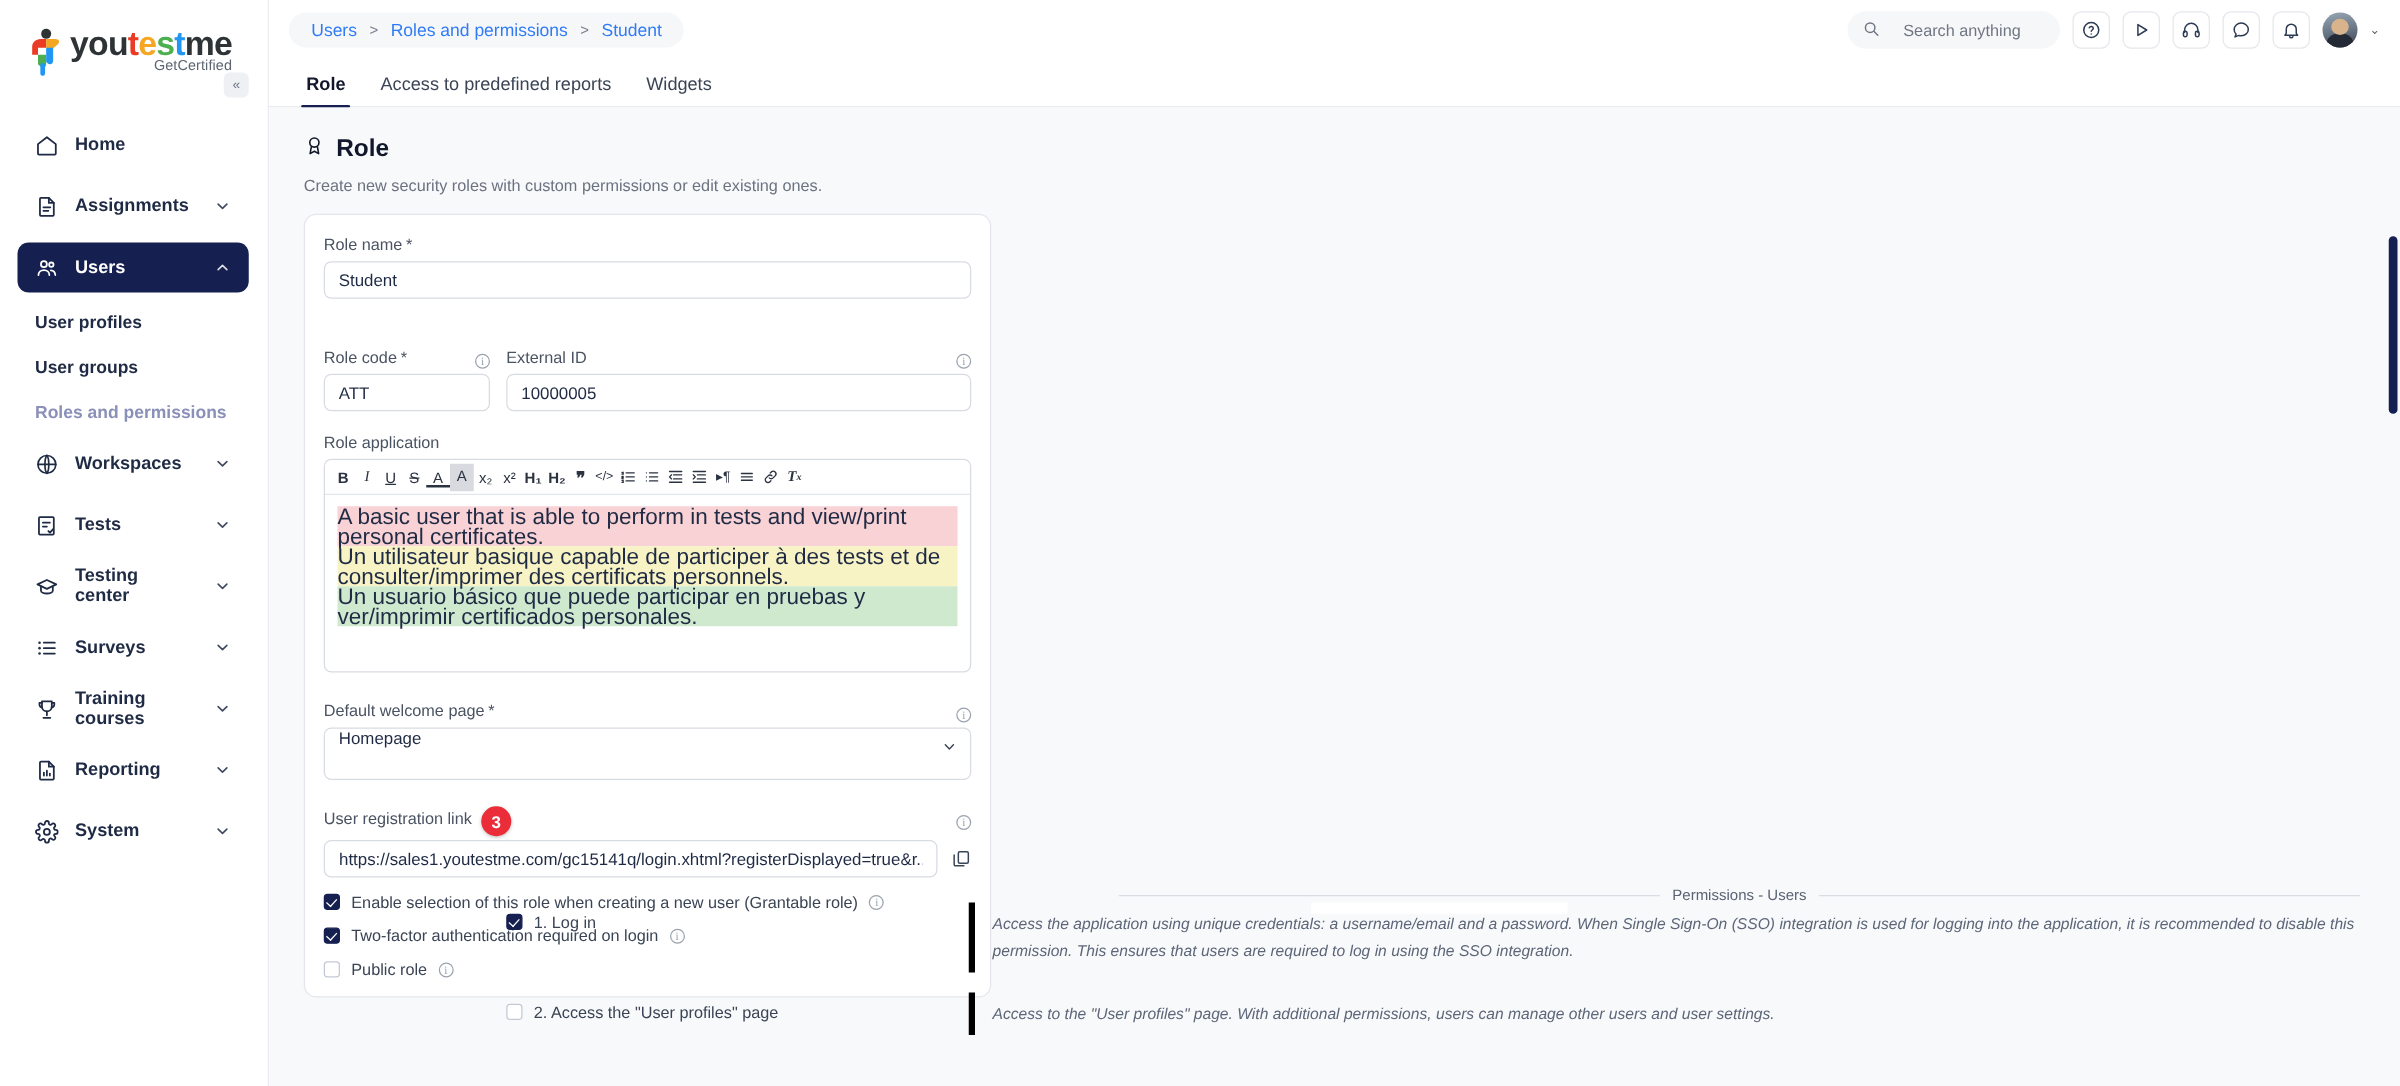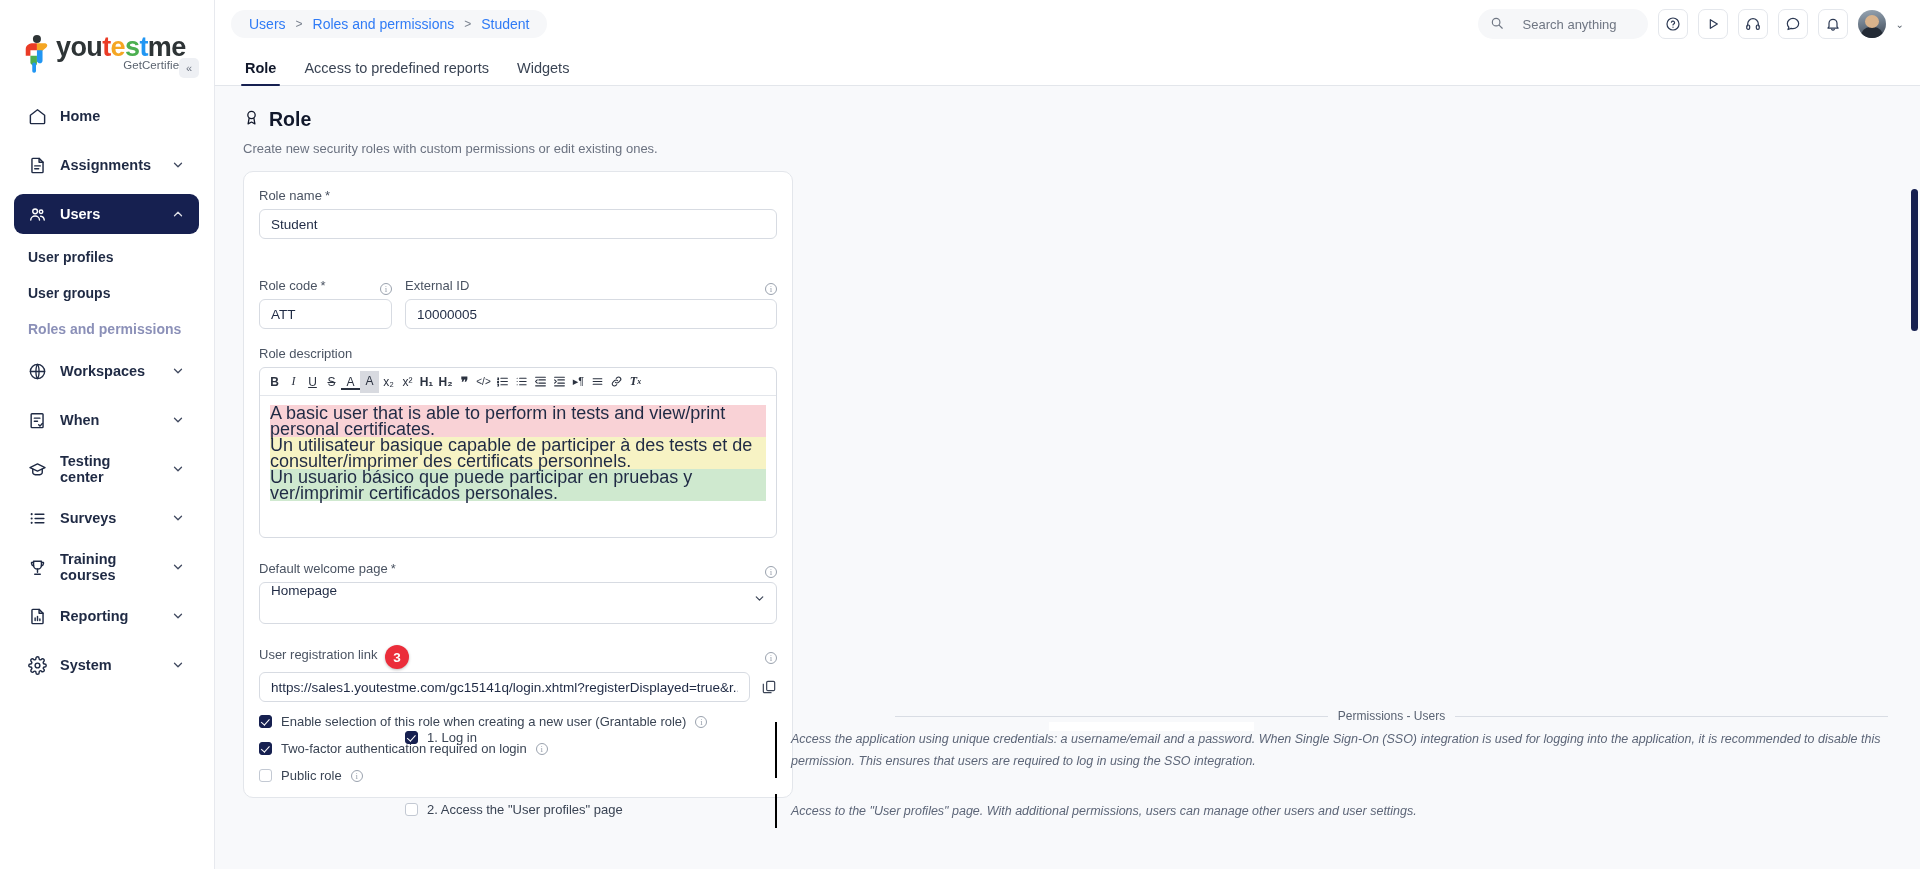--- a/index.html
+++ b/index.html
@@ -12,21 +12,21 @@
     -webkit-font-smoothing: antialiased;
   }
   .app { display: flex; width: 1920px; height: 869px; }
 
   
   .sidebar {
     width: 214px; min-width: 214px; height: 869px;
     background: #ffffff; position: relative;
     border-right: 1px solid #ffffff;
   }
-  .logo-wrap { padding: 32px 0 0 22px; height: 70px; }
+  .logo-wrap { padding: 20px 0 0 22px; height: 70px; }
   .logo-row { display: flex; align-items: flex-start; gap: 6px; }
   .logo-mark { width: 28px; height: 40px; position: relative; flex: none; margin-top: 2px;}
   .logo-text { display:flex; flex-direction: column; }
   .logo-word { font-size: 27px; font-weight: 700; letter-spacing: -0.6px; line-height: 30px; }
   .logo-word .c0 { color: #2e3436; }
   .logo-word .c1 { color: #ea3b26; }
   .logo-word .c2 { color: #f5a623; }
   .logo-word .c3 { color: #4caf50; }
   .logo-word .c4 { color: #2196f3; }
   .logo-sub { font-size: 11.5px; color: #5b6470; text-align: right; margin-top: -3px; letter-spacing: .1px;}
@@ -209,21 +209,21 @@
   }
   .perm-sep .line { flex: 1; height: 1px; background: #d9dde4; }
   .perm-sep .line.r { flex: 1; }
   .perm-sep .txt { white-space: nowrap; }
 
   .perm-area { position: absolute; left: 0; right: 0; top: 636px; bottom: 0; }
   .perm-row { display: flex; align-items: flex-start; padding: 0 32px 0 0; }
   .perm-left { width: 560px; padding-left: 190px; padding-top: 8px; display:flex; align-items:center; gap: 9px;}
   .perm-name { font-size: 13px; color: #3a4454; }
   .perm-right {
-    flex: 1; border-left: 2px solid #000000; padding: 6px 0 6px 14px;
+    flex: 1; border-left: 5px solid #000000; padding: 6px 0 6px 14px;
     font-size: 12.5px; font-style: italic; color: #5d6678; line-height: 22px;
   }
   .ghost-bar { position:absolute; left: 834px; top: 636px; width: 205px; height: 9px; background: #fff; }
 
   
   .vscroll {
     position: absolute; right: 2px; top: 103px; width: 7px; height: 142px;
     background: #162050; border-radius: 4px; cursor: pointer; z-index: 30;
   }
 </style>
@@ -331,21 +331,21 @@
       </div>
 
       <div class="nav-item">
         <span class="ico">
           <svg viewBox="0 0 24 24" fill="none" stroke="#1f2a44" stroke-width="1.8" stroke-linecap="round" stroke-linejoin="round">
               <path d="M5 3.5h13a1 1 0 0 1 1 1V20a1 1 0 0 1-1 1H5a1 1 0 0 1-1-1V4.5a1 1 0 0 1 1-1Z"></path>
               <path d="M8 9h7M8 13h4"></path>
               <path d="M13.5 17.5l1.6 1.6 3-3.4"></path>
             </svg>
         </span>
-        <span class="lbl">When</span>
+        <span class="lbl">Tests</span>
         <span class="chev">
           <svg viewBox="0 0 24 24" fill="none" stroke="#1f2a44" stroke-width="2.2" stroke-linecap="round" stroke-linejoin="round">
               <path d="M6 9l6 6 6-6"></path>
             </svg>
         </span>
       </div>
 
       <div class="nav-item">
         <span class="ico">
           <svg viewBox="0 0 24 24" fill="none" stroke="#1f2a44" stroke-width="1.8" stroke-linecap="round" stroke-linejoin="round">
@@ -539,21 +539,21 @@
               <div class="fld-label">
                 <span>External ID</span>
               </div>
               <span class="info">i</span>
             </div>
             <input class="inp" value="10000005" style="">
           </div>
         </div>
 
         <div class="editor-wrap">
-          <div class="fld-label">Role description</div>
+          <div class="fld-label">Role application</div>
           <div class="editor">
             <div class="etoolbar">
               <div class="etool" style="font-weight:700">B</div>
               <div class="etool" style="font-style:italic;font-family:'Liberation Serif',serif">I</div>
               <div class="etool" style="text-decoration:underline">U</div>
               <div class="etool" style="text-decoration:line-through">S</div>
               <div class="etool" style="border-bottom:2px solid #2b3240;line-height:10px;height:14px;margin-top:2px">A</div>
               <div class="etool" style="background:#d8dae0;line-height:13px">A</div>
               <div class="etool">x₂</div>
               <div class="etool">x²</div>

